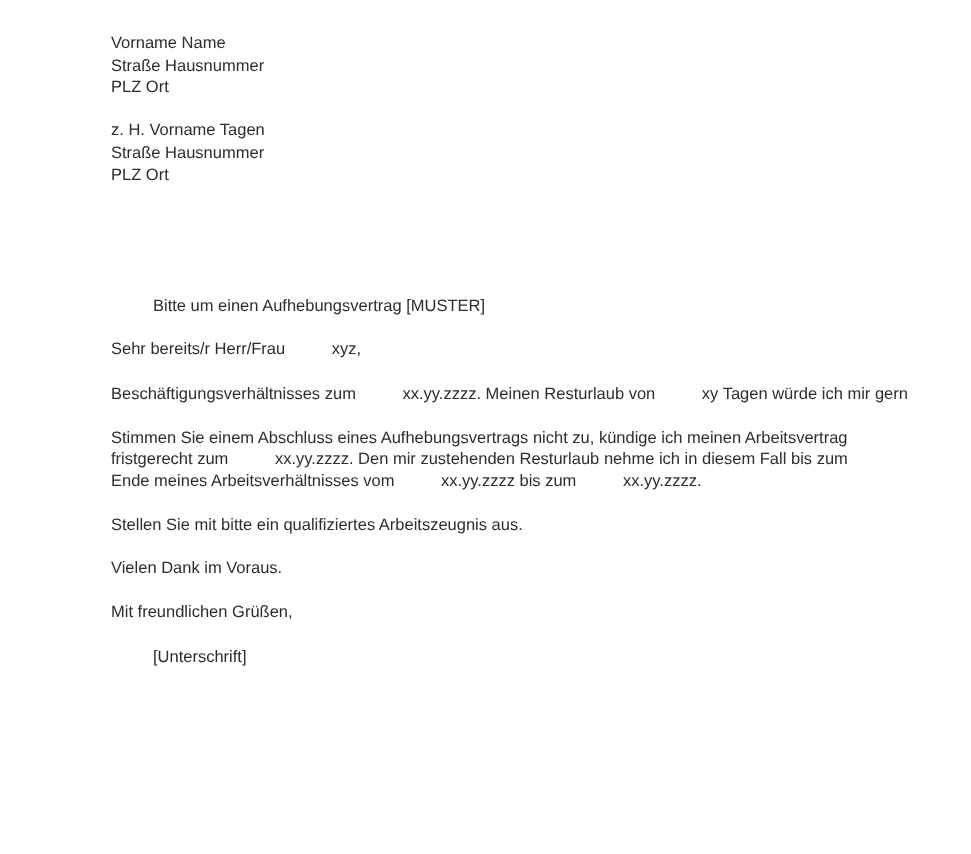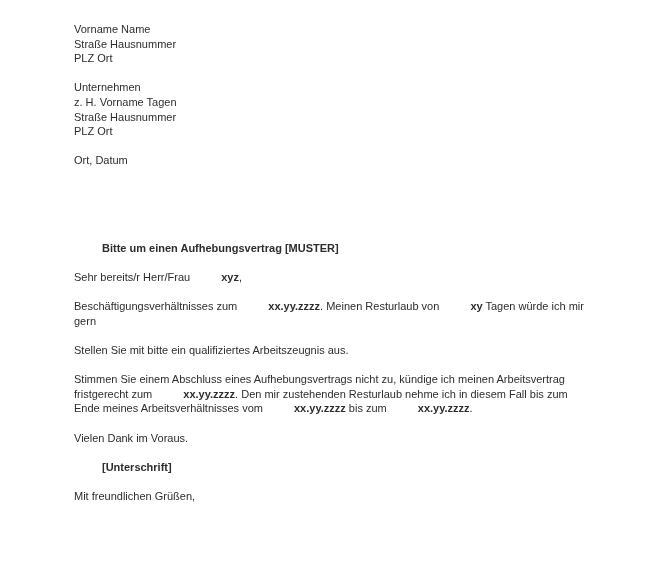--- a/index.html
+++ b/index.html
@@ -36,63 +36,59 @@
   }
   .line {
     min-height: 14.6px;
     white-space: pre-wrap;
   }
   .seg {
     font-weight: 400;
     text-align: right;
   }
   .seg.bold {
-    font-weight: 700;
+    font-weight: 400;
     padding-left: 28px;
   }
 </style>
 </head>
 <body>
 
 <div class="letter" data-name="letter-page">
   <div data-name="letter-body">
       <div class="block" data-name="sender-address">
         <div class="line" data-name="sender-address-line"><span class="seg" data-name="text-segment">Vorname Name</span></div>
         <div class="line" data-name="sender-address-line"><span class="seg" data-name="text-segment">Straße Hausnummer</span></div>
         <div class="line" data-name="sender-address-line"><span class="seg" data-name="text-segment">PLZ Ort</span></div>
       </div>
       <div class="block" data-name="recipient-address">
-        <div class="line" data-name="recipient-address-line"><span class="seg" data-name="text-segment">Unternehmen</span></div>
         <div class="line" data-name="recipient-address-line"><span class="seg" data-name="text-segment">z. H. Vorname Tagen</span></div>
         <div class="line" data-name="recipient-address-line"><span class="seg" data-name="text-segment">Straße Hausnummer</span></div>
         <div class="line" data-name="recipient-address-line"><span class="seg" data-name="text-segment">PLZ Ort</span></div>
-      </div>
-      <div class="block" data-name="date-line">
-        <div class="line" data-name="date-line-line"><span class="seg" data-name="text-segment">Ort, Datum</span></div>
       </div>
       <div class="block" data-name="subject-line">
         <div class="line" data-name="subject-line-line"><span class="seg bold" data-name="bold-text-segment">Bitte um einen Aufhebungsvertrag [MUSTER]</span></div>
       </div>
       <div class="block" data-name="salutation">
         <div class="line" data-name="salutation-line"><span class="seg" data-name="text-segment">Sehr bereits/r Herr/Frau </span><span class="seg bold" data-name="bold-text-segment">xyz</span><span class="seg" data-name="text-segment">,</span></div>
       </div>
       <div class="block" data-name="paragraph-1">
         <div class="line" data-name="paragraph-1-line"><span class="seg" data-name="text-segment">Beschäftigungsverhältnisses zum </span><span class="seg bold" data-name="bold-text-segment">xx.yy.zzzz</span><span class="seg" data-name="text-segment">. Meinen Resturlaub von </span><span class="seg bold" data-name="bold-text-segment">xy</span><span class="seg" data-name="text-segment"> Tagen würde ich mir gern</span></div>
       </div>
-      <div class="block" data-name="paragraph-3">
-        <div class="line" data-name="paragraph-3-line"><span class="seg" data-name="text-segment">Stellen Sie mit bitte ein qualifiziertes Arbeitszeugnis aus.</span></div>
-      </div>
       <div class="block" data-name="paragraph-2">
         <div class="line" data-name="paragraph-2-line"><span class="seg" data-name="text-segment">Stimmen Sie einem Abschluss eines Aufhebungsvertrags nicht zu, kündige ich meinen Arbeitsvertrag</span></div>
         <div class="line" data-name="paragraph-2-line"><span class="seg" data-name="text-segment">fristgerecht zum </span><span class="seg bold" data-name="bold-text-segment">xx.yy.zzzz</span><span class="seg" data-name="text-segment">. Den mir zustehenden Resturlaub nehme ich in diesem Fall bis zum</span></div>
         <div class="line" data-name="paragraph-2-line"><span class="seg" data-name="text-segment">Ende meines Arbeitsverhältnisses vom </span><span class="seg bold" data-name="bold-text-segment">xx.yy.zzzz</span><span class="seg" data-name="text-segment"> bis zum </span><span class="seg bold" data-name="bold-text-segment">xx.yy.zzzz</span><span class="seg" data-name="text-segment">.</span></div>
       </div>
+      <div class="block" data-name="paragraph-3">
+        <div class="line" data-name="paragraph-3-line"><span class="seg" data-name="text-segment">Stellen Sie mit bitte ein qualifiziertes Arbeitszeugnis aus.</span></div>
+      </div>
       <div class="block" data-name="paragraph-4">
         <div class="line" data-name="paragraph-4-line"><span class="seg" data-name="text-segment">Vielen Dank im Voraus.</span></div>
       </div>
+      <div class="block" data-name="closing">
+        <div class="line" data-name="closing-line"><span class="seg" data-name="text-segment">Mit freundlichen Grüßen,</span></div>
+      </div>
       <div class="block" data-name="signature-placeholder">
         <div class="line" data-name="signature-placeholder-line"><span class="seg bold" data-name="bold-text-segment">[Unterschrift]</span></div>
-      </div>
-      <div class="block" data-name="closing">
-        <div class="line" data-name="closing-line"><span class="seg" data-name="text-segment">Mit freundlichen Grüßen,</span></div>
       </div>
     </div>
 </div>
 
 </body></html>

